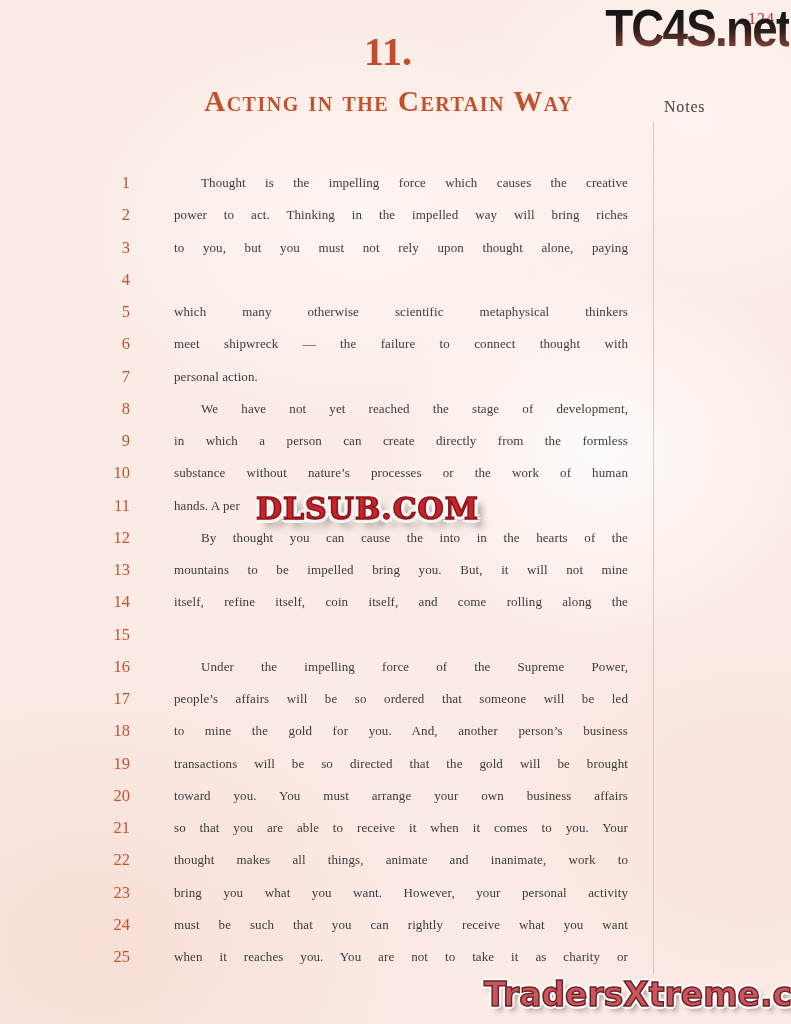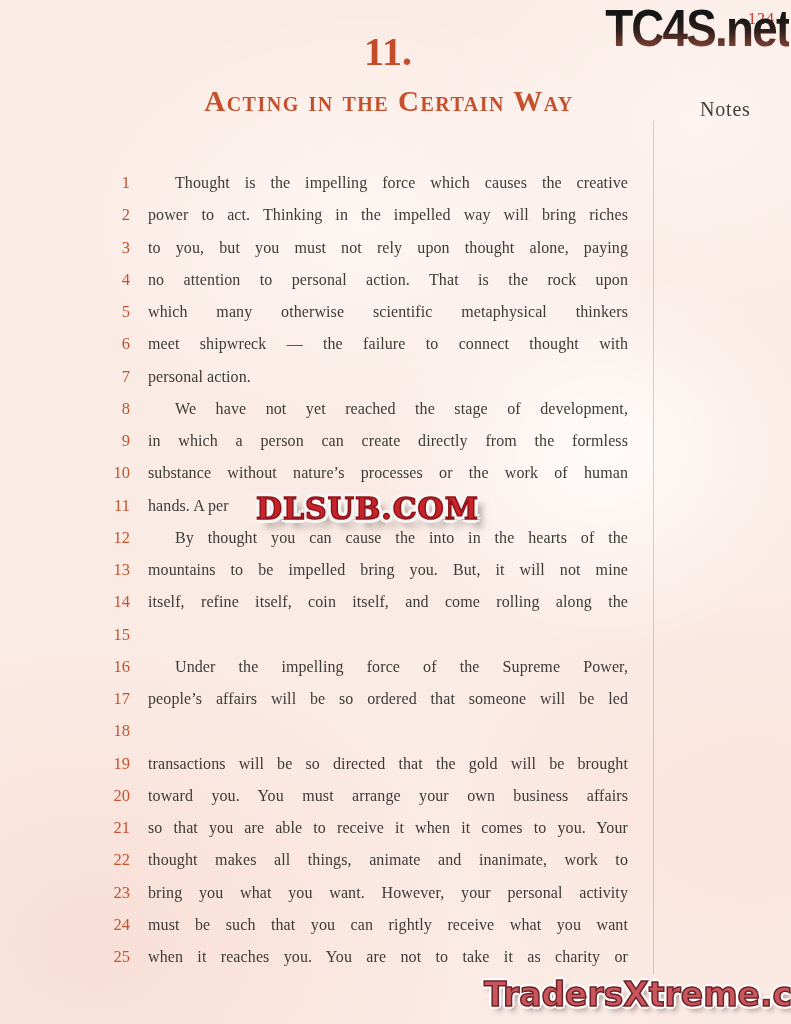--- a/index.html
+++ b/index.html
@@ -35,42 +35,43 @@
   .chapter-number{
     position:absolute;top:28px;left:148px;width:480px;z-index:2;
     text-align:center;font-size:40px;font-weight:600;color:#c24c2a;
   }
   .title{
     position:absolute;top:84px;left:118px;width:540px;margin:1px;z-index:2;
     text-align:center;font-size:29px;font-weight:600;
     font-variant:small-caps;letter-spacing:1.5px;color:#c4502c;
   }
   .notes-label{
-    position:absolute;top:98px;left:700px;z-index:2;
-    font-size:20px;letter-spacing:0.8px;color:#453e38;
+    position:absolute;top:98px;left:664px;z-index:2;
+    font-size:16px;letter-spacing:0.8px;color:#453e38;
   }
   .notes-divider{
     position:absolute;top:121px;left:653px;width:1px;height:853px;
     background:rgba(150,138,132,0.38);
   }
   
   .body{
     position:absolute;top:167px;left:90px;width:538px;z-index:1;
   }
   .line-row{
     display:flex;height:32.25px;line-height:32.25px;white-space:nowrap;
   }
   .line-row .num{
     width:40px;flex:0 0 40px;text-align:right;margin-right:18px;
     font-size:16.5px;color:#c1532f;
   }
   .line-row .txt{
     flex:1 1 auto;min-width:0;white-space:normal;
-    font-size:16px;color:#3d3b38;letter-spacing:0.1px;
+    font-size:13px;color:#3d3b38;letter-spacing:0.1px;
     text-align:left;
+    margin-left:26px;
   }
   .line-row.justify .txt{
     text-align:justify;text-align-last:justify;
   }
   .line-row.indent .txt{
     text-indent:27px;
   }
   
   .wm-dlsub{
     position:absolute;top:487px;left:256px;z-index:6;
@@ -123,21 +124,20 @@
       <div class="line-row justify">
         <span class="num">2</span>
         <span class="txt">power to act. Thinking in the impelled way will bring riches</span>
       </div>
       <div class="line-row justify">
         <span class="num">3</span>
         <span class="txt">to you, but you must not rely upon thought alone, paying</span>
       </div>
       <div class="line-row justify">
         <span class="num">4</span>
-        <span class="txt">no attention to personal action. That is the rock upon</span>
       </div>
       <div class="line-row justify">
         <span class="num">5</span>
         <span class="txt">which many otherwise scientific metaphysical thinkers</span>
       </div>
       <div class="line-row justify">
         <span class="num">6</span>
         <span class="txt">meet shipwreck — the failure to connect thought with</span>
       </div>
       <div class="line-row">
@@ -178,20 +178,21 @@
       <div class="line-row indent justify">
         <span class="num">16</span>
         <span class="txt">Under the impelling force of the Supreme Power,</span>
       </div>
       <div class="line-row justify">
         <span class="num">17</span>
         <span class="txt">people’s affairs will be so ordered that someone will be led</span>
       </div>
       <div class="line-row justify">
         <span class="num">18</span>
+        <span class="txt">to mine the gold for you. And, another person’s business</span>
       </div>
       <div class="line-row justify">
         <span class="num">19</span>
         <span class="txt">transactions will be so directed that the gold will be brought</span>
       </div>
       <div class="line-row justify">
         <span class="num">20</span>
         <span class="txt">toward you. You must arrange your own business affairs</span>
       </div>
       <div class="line-row justify">

